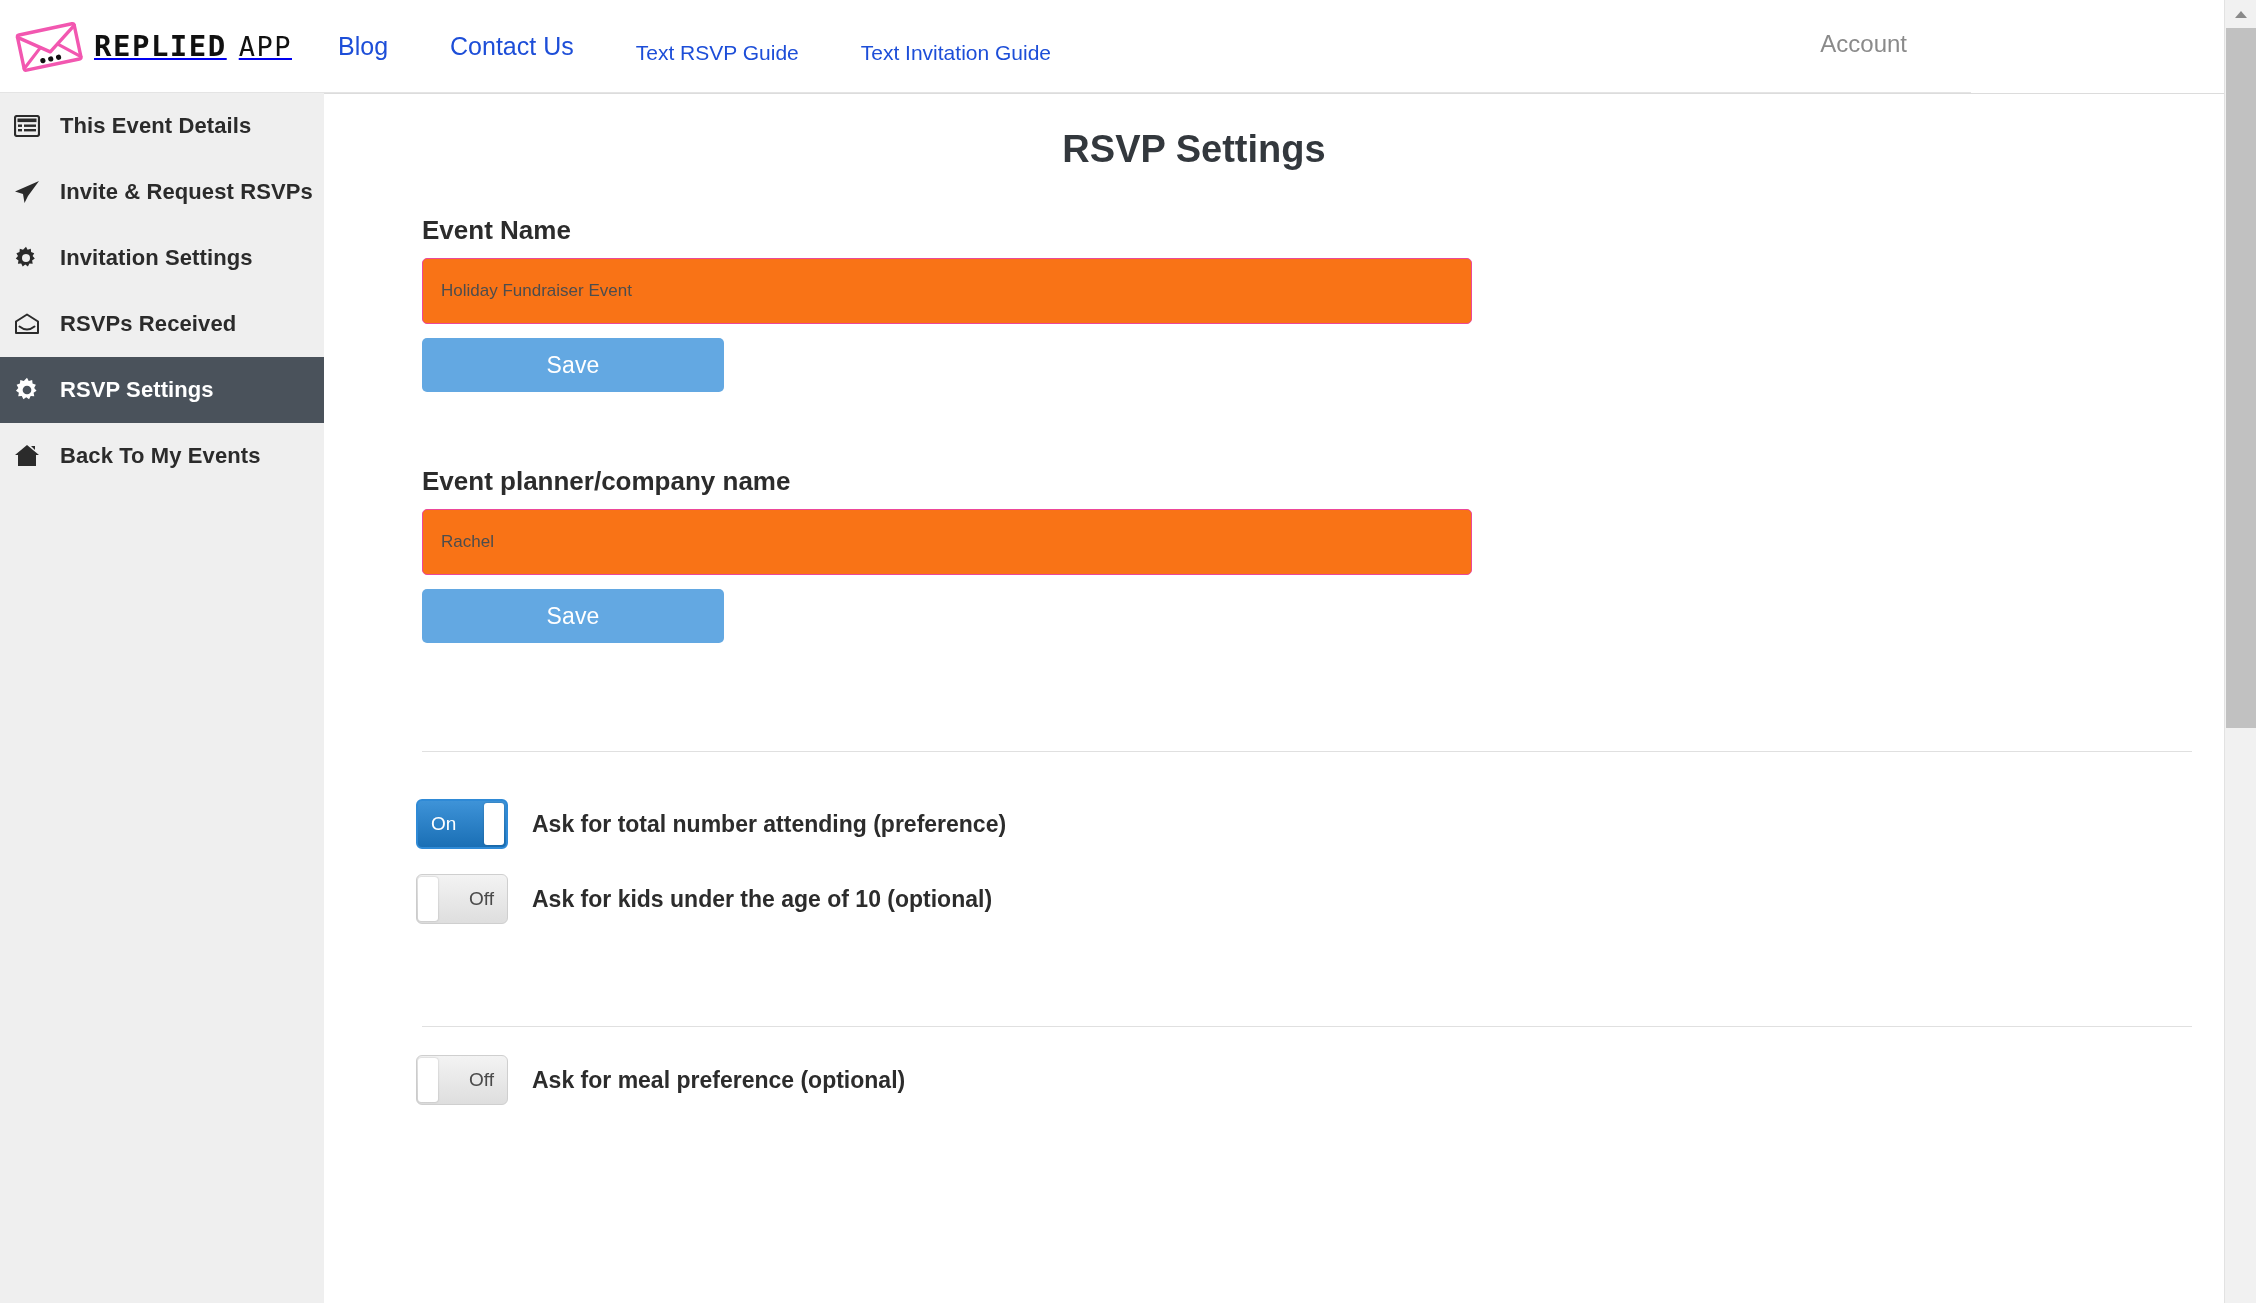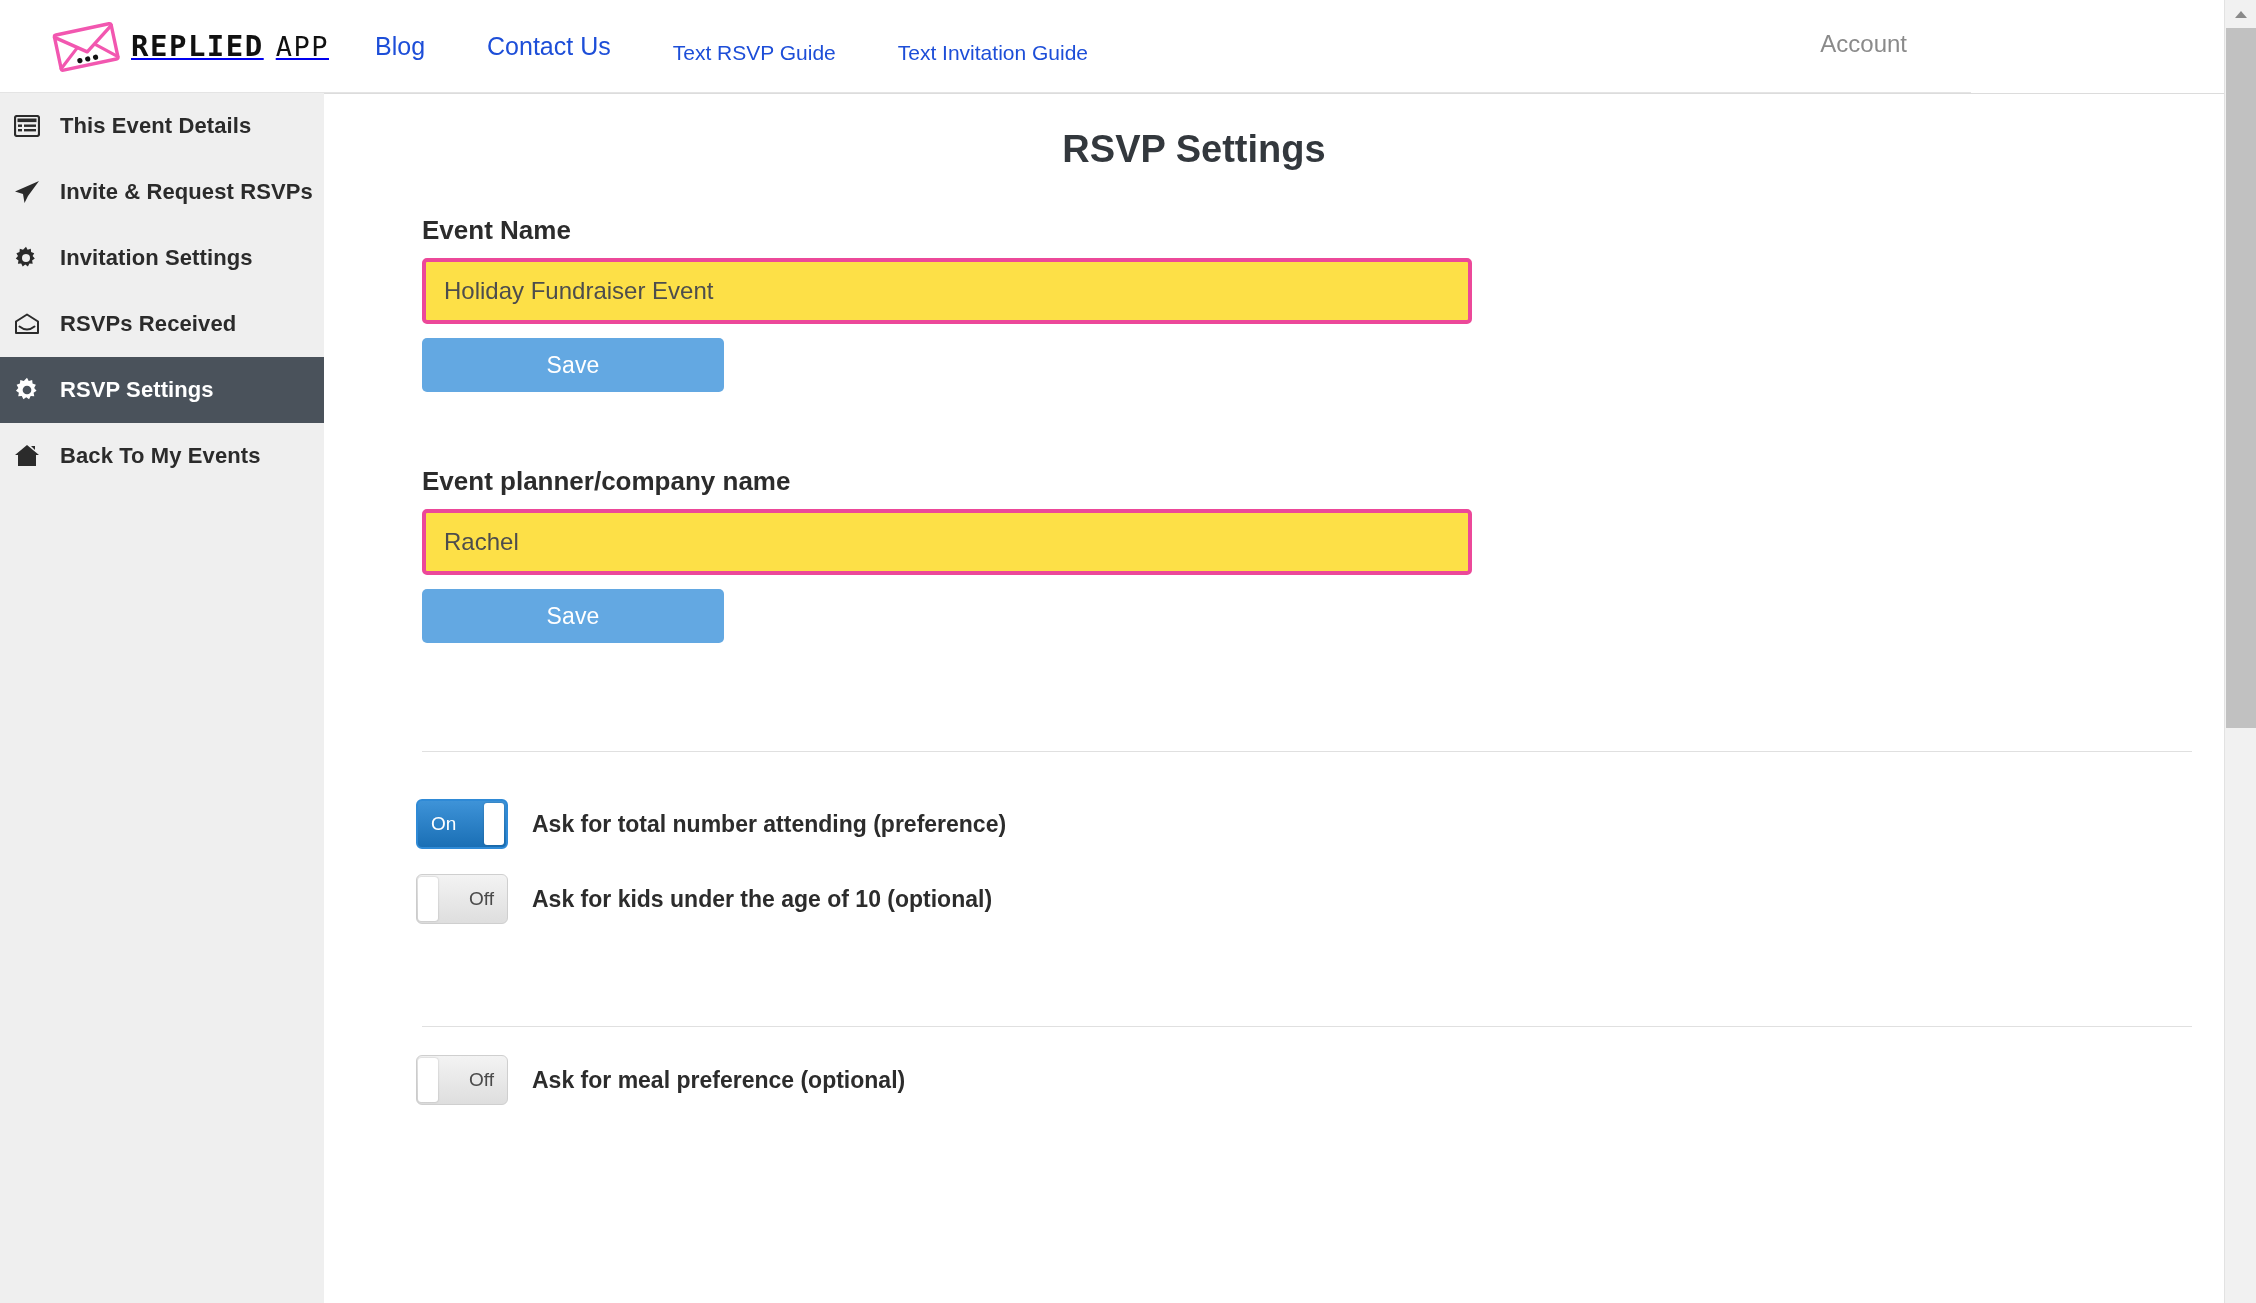--- a/index.html
+++ b/index.html
@@ -12,21 +12,21 @@
   }
 
   #app { position: relative; width: 2256px; height: 1303px; background:#ffffff; }
 
   
   .topnav {
     position: absolute; top:0; left:0;
     width: 1971px; height: 93px;
     background:#ffffff;
     border-bottom: 1px solid #e4e4e4;
-    display:flex; align-items:center;padding-left:37px;
+    display:flex; align-items:center;
   }
   .brand { display:flex; align-items:center; margin-left: 14px; }
   .brand-logo { width: 70px; height: 52px; display:block; }
   .brand-text {
     font-family: "DejaVu Sans Mono", monospace;
     font-size: 29px;
     letter-spacing: 1.5px;
     margin-left: 10px;
     display:flex; align-items:baseline;
   }
@@ -98,25 +98,25 @@
     padding-right: 160px;
   }
 
   .field-block { margin-left: 98px; }
   .field-label {
     font-size:26px; font-weight:700; color:#2c2c2c;
     margin-bottom: 12px;
   }
   .text-input {
     width: 1050px; height: 66px;
-    border:4px solid #ec4899; border-radius:5px;
-    font-size:24px; color:#4d4d4d;
+    border:1px solid #ec4899; border-radius:5px;
+    font-size:17px; color:#4d4d4d;
     padding: 0 18px;
     font-family:"Liberation Sans", sans-serif;
-    background:#fde047; outline:none;
+    background:#f97316; outline:none;
   }
   .save-btn {
     display:block; margin-top: 14px;
     width: 302px; height: 54px;
     background:#63a8e2; border:none; border-radius:5px;
     color:#ffffff; font-size:23px; font-weight:400;
     font-family:"Liberation Sans", sans-serif;
     cursor:pointer; letter-spacing:.2px;
   }
 

